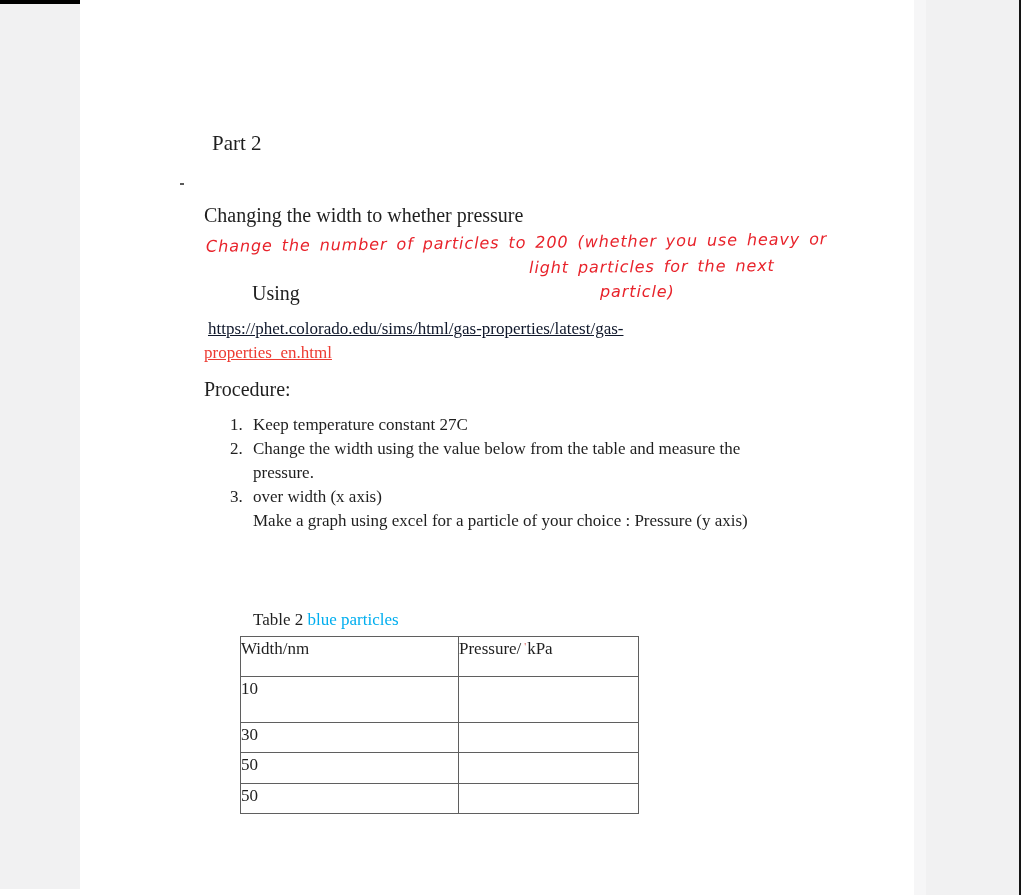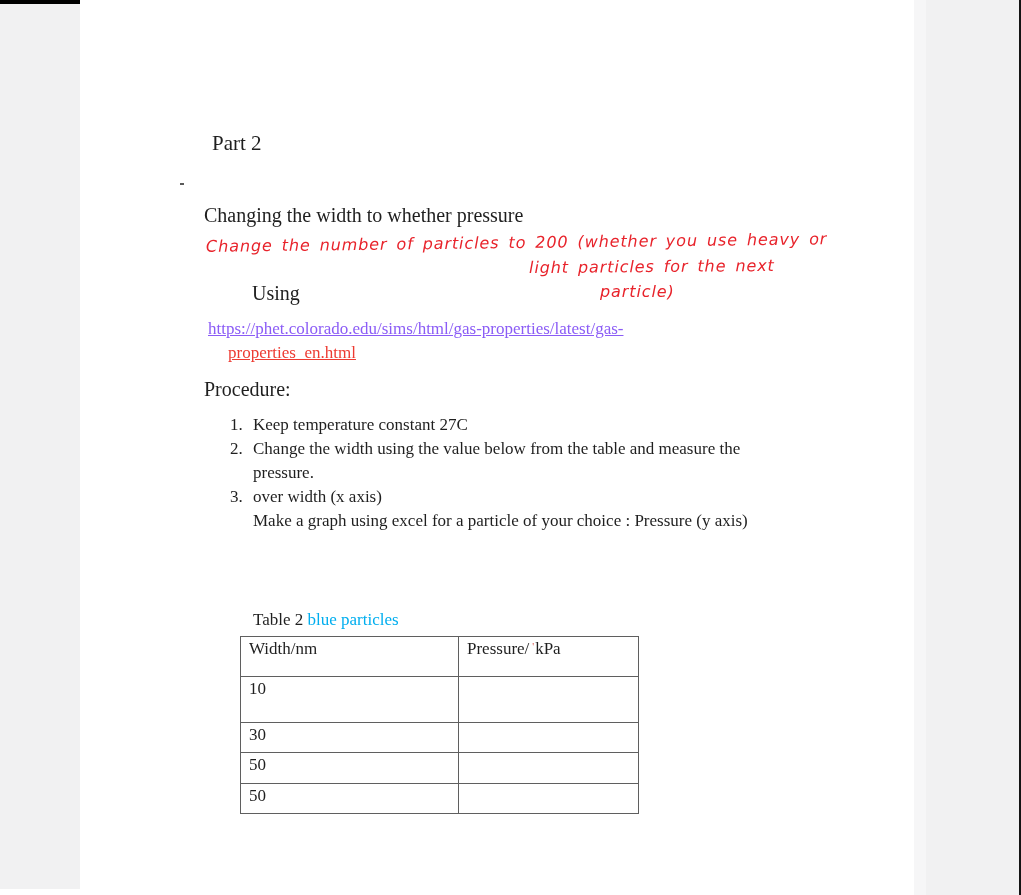--- a/index.html
+++ b/index.html
@@ -54,21 +54,21 @@
   .tbl-caption { left:173px; top:610px; font-size:17px; }
 
   table.data {
     position:absolute; left:160px; top:636px;
     border-collapse:collapse;
     font-size:17px;
   }
   table.data td {
     border:1px solid #5f5f5f;
     vertical-align:top;
-    padding:2px 4px 0 8px;
+    padding:2px 4px 0 0;
   }
   td.c1 { width:218px; }
   td.c2 { width:180px; }
   tr.h40 td { height:40px; }
   tr.h46 td { height:46px; }
   tr.h30 td { height:30px; }
   tr.h31 td { height:31px; }
   .red-mark {
     color:#d03a31;
     font-size:10px;
@@ -93,22 +93,22 @@
 
   <div class="abs doc-heading">Changing the width to whether pressure</div>
 
   <div class="abs hand hand-1" style="color:#e8232b;">Change the number of particles to 200 (whether you use heavy or</div>
   <div class="abs hand hand-2" style="color:#e8232b;">light particles for the next</div>
   <div class="abs hand hand-3" style="color:#e8232b;">particle)</div>
 
   <div class="abs using-label">Using</div>
 
   <div class="link-block">
-    <a class="abs link-1" style="color:#8b5cf6;">https://phet.colorado.edu/sims/html/gas-properties/latest/gas-</a>
-    <a class="abs link-2" style="color:#ed3b32;margin-left:24px;">properties_en.html</a>
+    <a class="abs link-1" style="color:#0f172a;">https://phet.colorado.edu/sims/html/gas-properties/latest/gas-</a>
+    <a class="abs link-2" style="color:#ed3b32;">properties_en.html</a>
   </div>
 
   <div class="abs proc-label">Procedure:</div>
 
   <div class="abs proc-list">
     <div class="proc-item">
       <span class="num">1.</span>
       <div class="lines">
         <div>Keep temperature constant 27C</div>
       </div>

